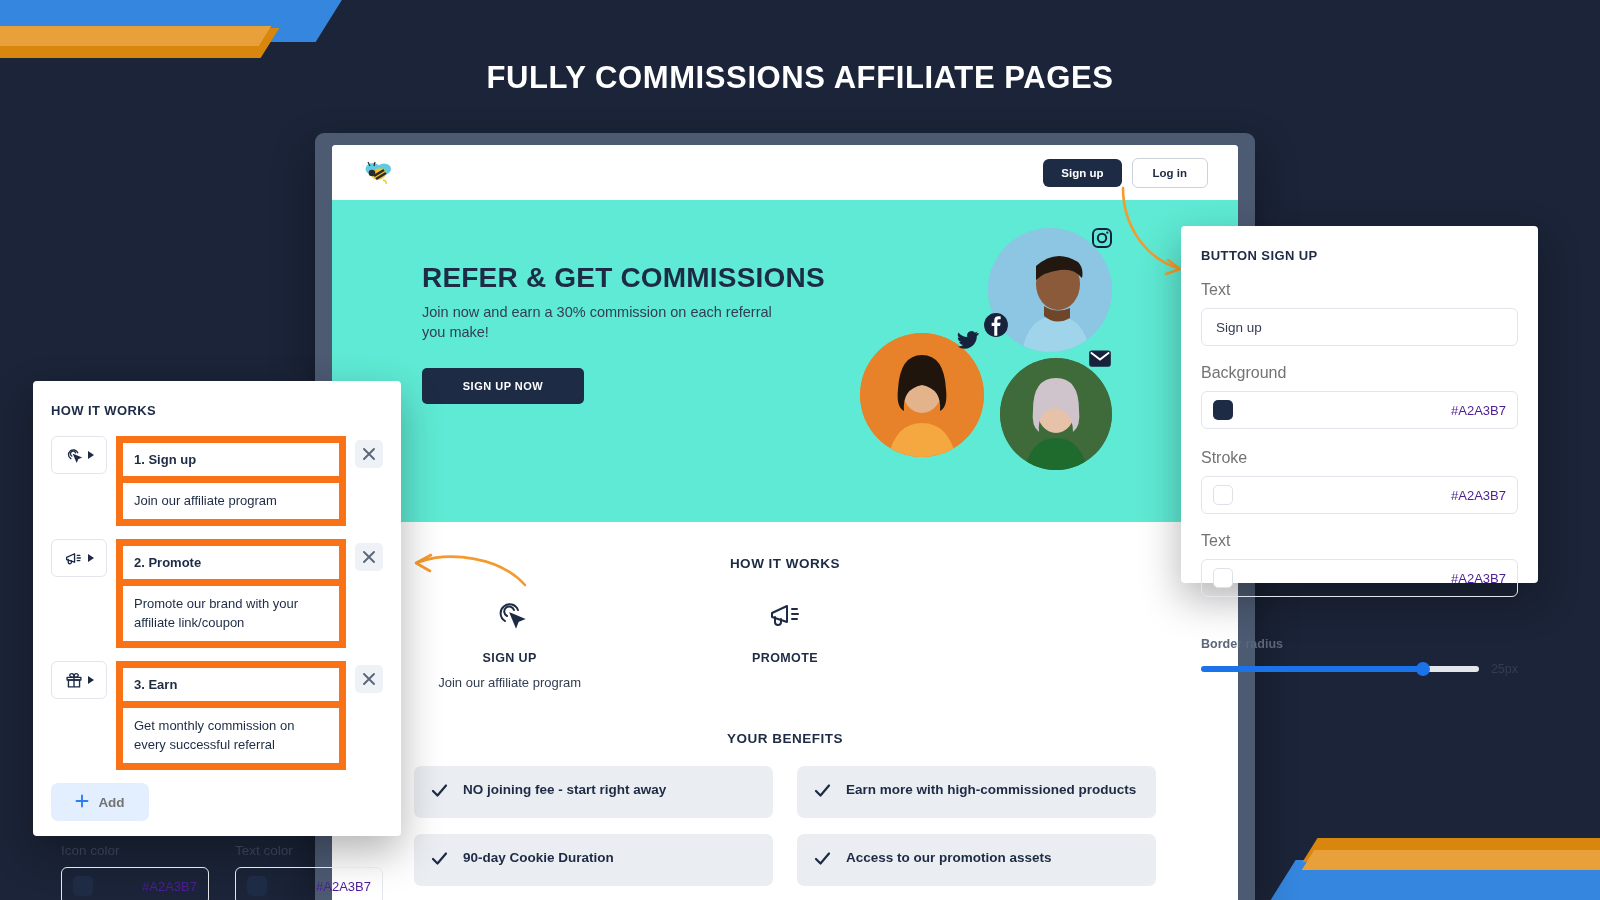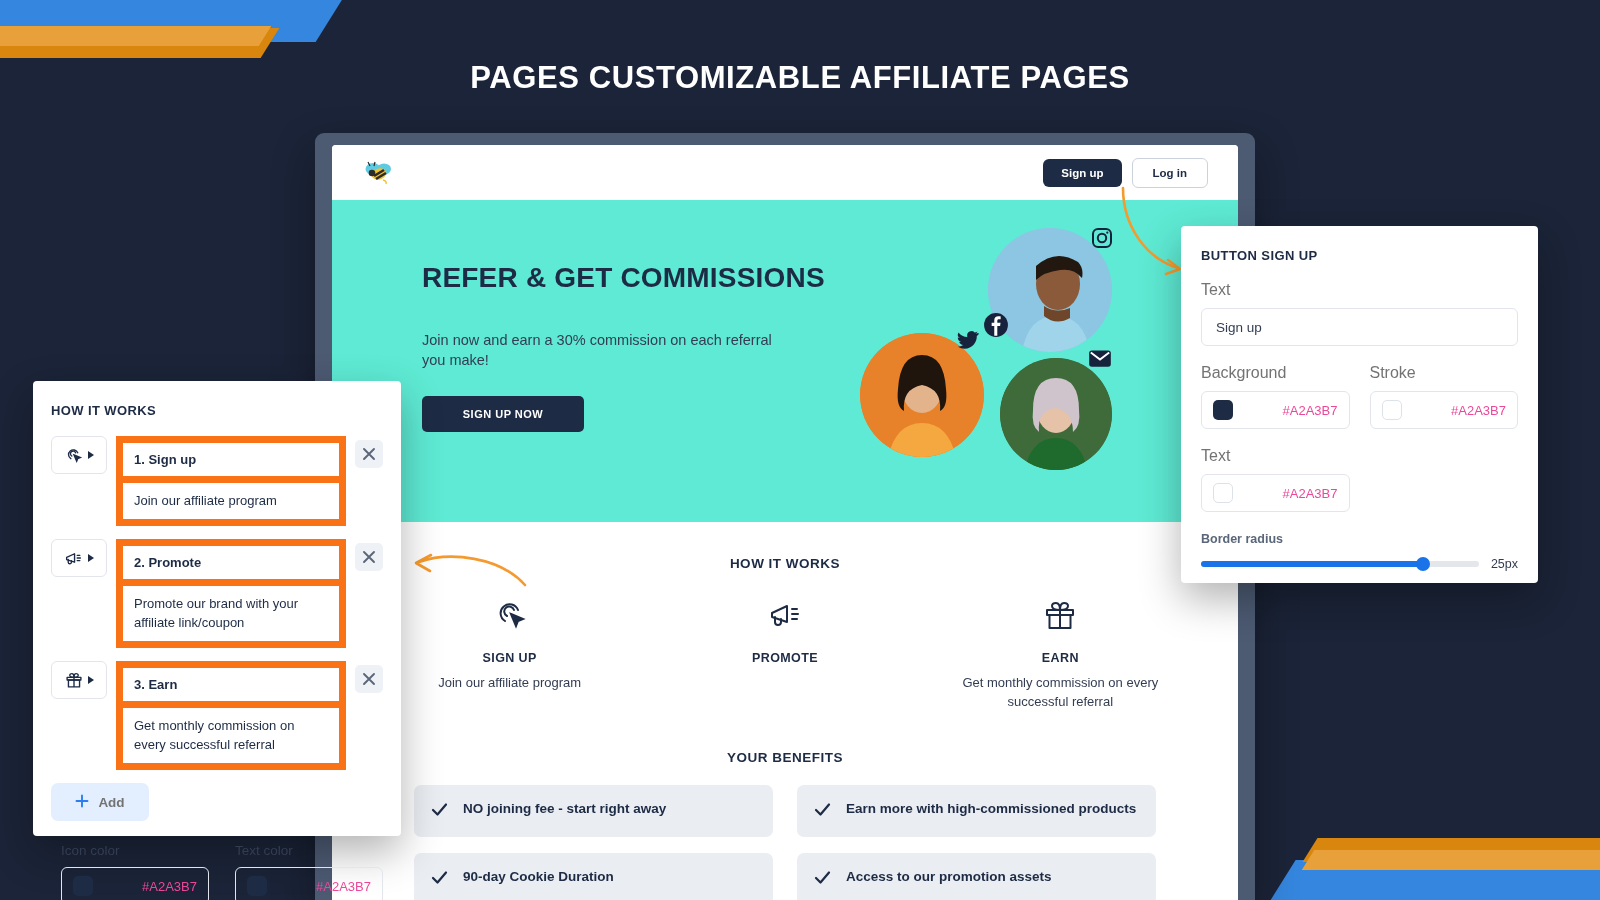--- a/index.html
+++ b/index.html
@@ -99,21 +99,21 @@
     background: #5eead4;
     height: 322px;
     position: relative;
     padding: 62px 0 0 90px;
   }
   .hero h1 {
     font-size: 28px; font-weight: bold; color: #1d2b45;
     letter-spacing: 0.2px;
   }
   .hero p {
-    margin-top: 36px; font-size: 14.5px; color: #333d52;
+    margin-top: 8px; font-size: 14.5px; color: #333d52;
     line-height: 1.38; max-width: 360px;
   }
   .hero-cta {
     margin-top: 26px;
     display: inline-block;
     background: #1d2b45; color: #fff;
     font-size: 11px; font-weight: bold; letter-spacing: 0.5px;
     padding: 12px 0; width: 162px; text-align: center;
     border-radius: 5px; border: none; cursor: pointer;
     font-family: "Liberation Sans", sans-serif;
@@ -229,34 +229,34 @@
   .color-input {
     border: 1px solid #e2e6ec; border-radius: 6px; height: 38px;
     display: flex; align-items: center; padding: 0 11px;
   }
   .swatch {
     width: 20px; height: 20px; border-radius: 5px; flex: 0 0 auto;
   }
   .swatch.dark { background: #1d2b45; }
   .swatch.light { background: #fff; border: 1px solid #dde2e9; }
   .hexval {
-    margin-left: auto; font-size: 13px; color: #ec4899;
+    margin-left: auto; font-size: 13px; color: #4c1d95;
     font-family: "Liberation Sans", sans-serif;
   }
 
   
   .panel-right { left: 1181px; top: 226px; width: 357px; height: 357px; padding: 22px 20px; }
   .panel-right .panel-title { margin-bottom: 18px; }
   .field-label { font-size: 16px; color: #737373; margin-bottom: 9px; }
   .text-input {
     width: 100%; border: 1px solid #e2e6ec; border-radius: 6px;
     height: 38px; padding: 0 14px; font-size: 13.5px; color: #333d52;
     font-family: "Liberation Sans", sans-serif; outline: none;
   }
-  .two-col { display: flex; gap: 20px; margin-top: 18px; }
+  .two-col { display: flex; gap: 20px; margin-top: 18px; flex-direction: column; }
   .two-col > div { flex: 1 1 0; }
   .slider-label {
     font-size: 12.5px; font-weight: bold; color: #5a6679;
     margin-top: 20px; margin-bottom: 11px;
   }
   .slider-row { display: flex; align-items: center; gap: 12px; }
   .slider-track {
     position: relative; flex: 1 1 auto; height: 6px;
     background: #e3e6ea; border-radius: 3px;
   }
@@ -277,21 +277,21 @@
 </head>
 <body>
 
 <div class="ribbon rb-tl-blue"></div>
 <div class="ribbon rb-tl-orange-dark"></div>
 <div class="ribbon rb-tl-orange-light"></div>
 <div class="ribbon rb-br-blue"></div>
 <div class="ribbon rb-br-orange-dark"></div>
 <div class="ribbon rb-br-orange-light"></div>
 
-<div class="page-title">PAGES CUSTOMIZABLE AFFILIATE PAGES</div>
+<div class="page-title">FULLY COMMISSIONS AFFILIATE PAGES</div>
 
 <div class="browser-frame">
   <div class="browser-inner">
 
     <div class="site-header">
       <div class="bee-logo">
         <svg width="34" height="30" viewBox="0 0 34 30">
           <ellipse cx="11" cy="11" rx="7.5" ry="6" fill="#5ecbe0"></ellipse>
           <ellipse cx="22" cy="11" rx="7" ry="5.5" fill="#5ecbe0"></ellipse>
           <ellipse cx="17" cy="16" rx="7.5" ry="5.5" fill="#f2c02e" transform="rotate(-18 17 16)"></ellipse>
@@ -386,33 +386,20 @@
           <div class="hiw-icon">
             <svg width="36" height="36" viewBox="0 0 36 36" fill="none" stroke="#1d2b45" stroke-width="2" stroke-linecap="round" stroke-linejoin="round">
               <path d="M5 16 L20 9 v16 L5 20 z"></path>
               <path d="M8 20 v5 a3 3 0 0 0 6 0 v-3"></path>
               <path d="M25 12 h5 M25 17 h6 M25 22 h5"></path>
             </svg>
           </div>
           <div class="hiw-name">PROMOTE</div>
         </div>
 
-        <div class="hiw-col">
-          <div class="hiw-icon">
-            <svg width="34" height="34" viewBox="0 0 34 34" fill="none" stroke="#1d2b45" stroke-width="2" stroke-linejoin="round">
-              <rect x="4" y="12" width="26" height="5"></rect>
-              <rect x="6.5" y="17" width="21" height="13"></rect>
-              <path d="M17 12 v18"></path>
-              <path d="M17 12 c-5 0 -8 -1 -8 -4 c0 -2 2 -3 4 -3 c3 0 4 4 4 7z"></path>
-              <path d="M17 12 c5 0 8 -1 8 -4 c0 -2 -2 -3 -4 -3 c-3 0 -4 4 -4 7z"></path>
-            </svg>
-          </div>
-          <div class="hiw-name">EARN</div>
-          <div class="hiw-desc">Get monthly commission on every successful referral</div>
-        </div>
       </div>
 
       <div class="benefits">
         <div class="sec-title">YOUR BENEFITS</div>
         <div class="benefits-grid">
           <div class="benefit">
             <span class="benefit-check">
               <svg width="19" height="19" viewBox="0 0 19 19" fill="none" stroke="#1d2b45" stroke-width="2.2" stroke-linecap="round" stroke-linejoin="round">
                   <path d="M3 10 L7.5 14.5 L16 4.5"></path>
                 </svg>

